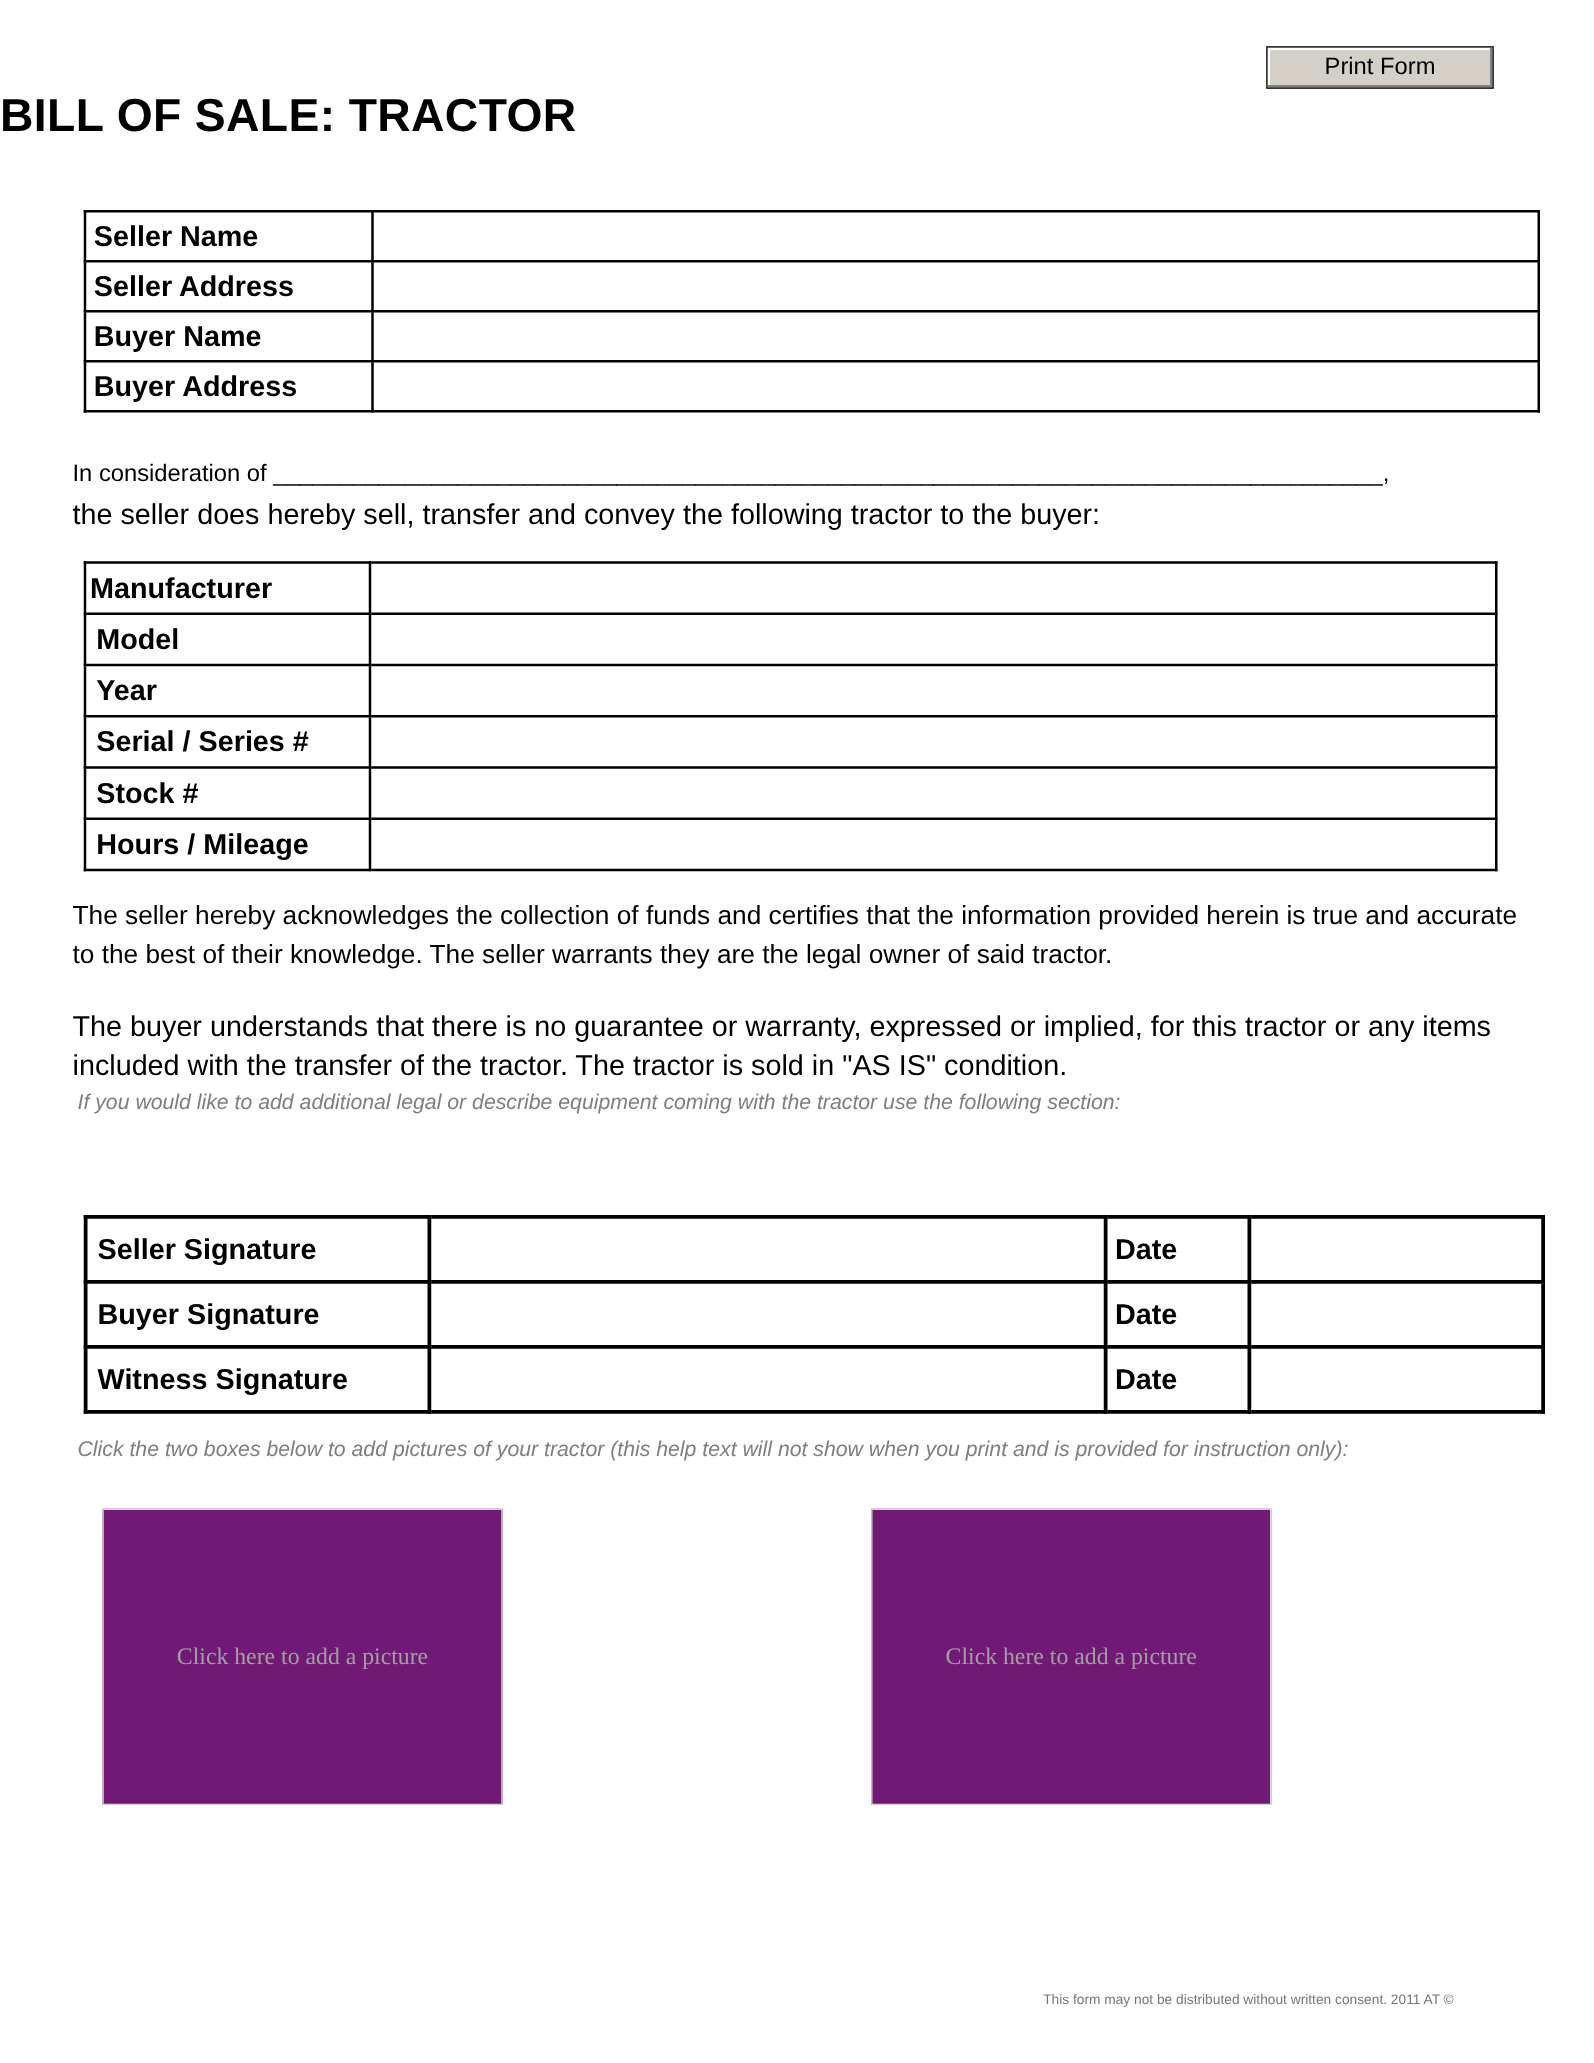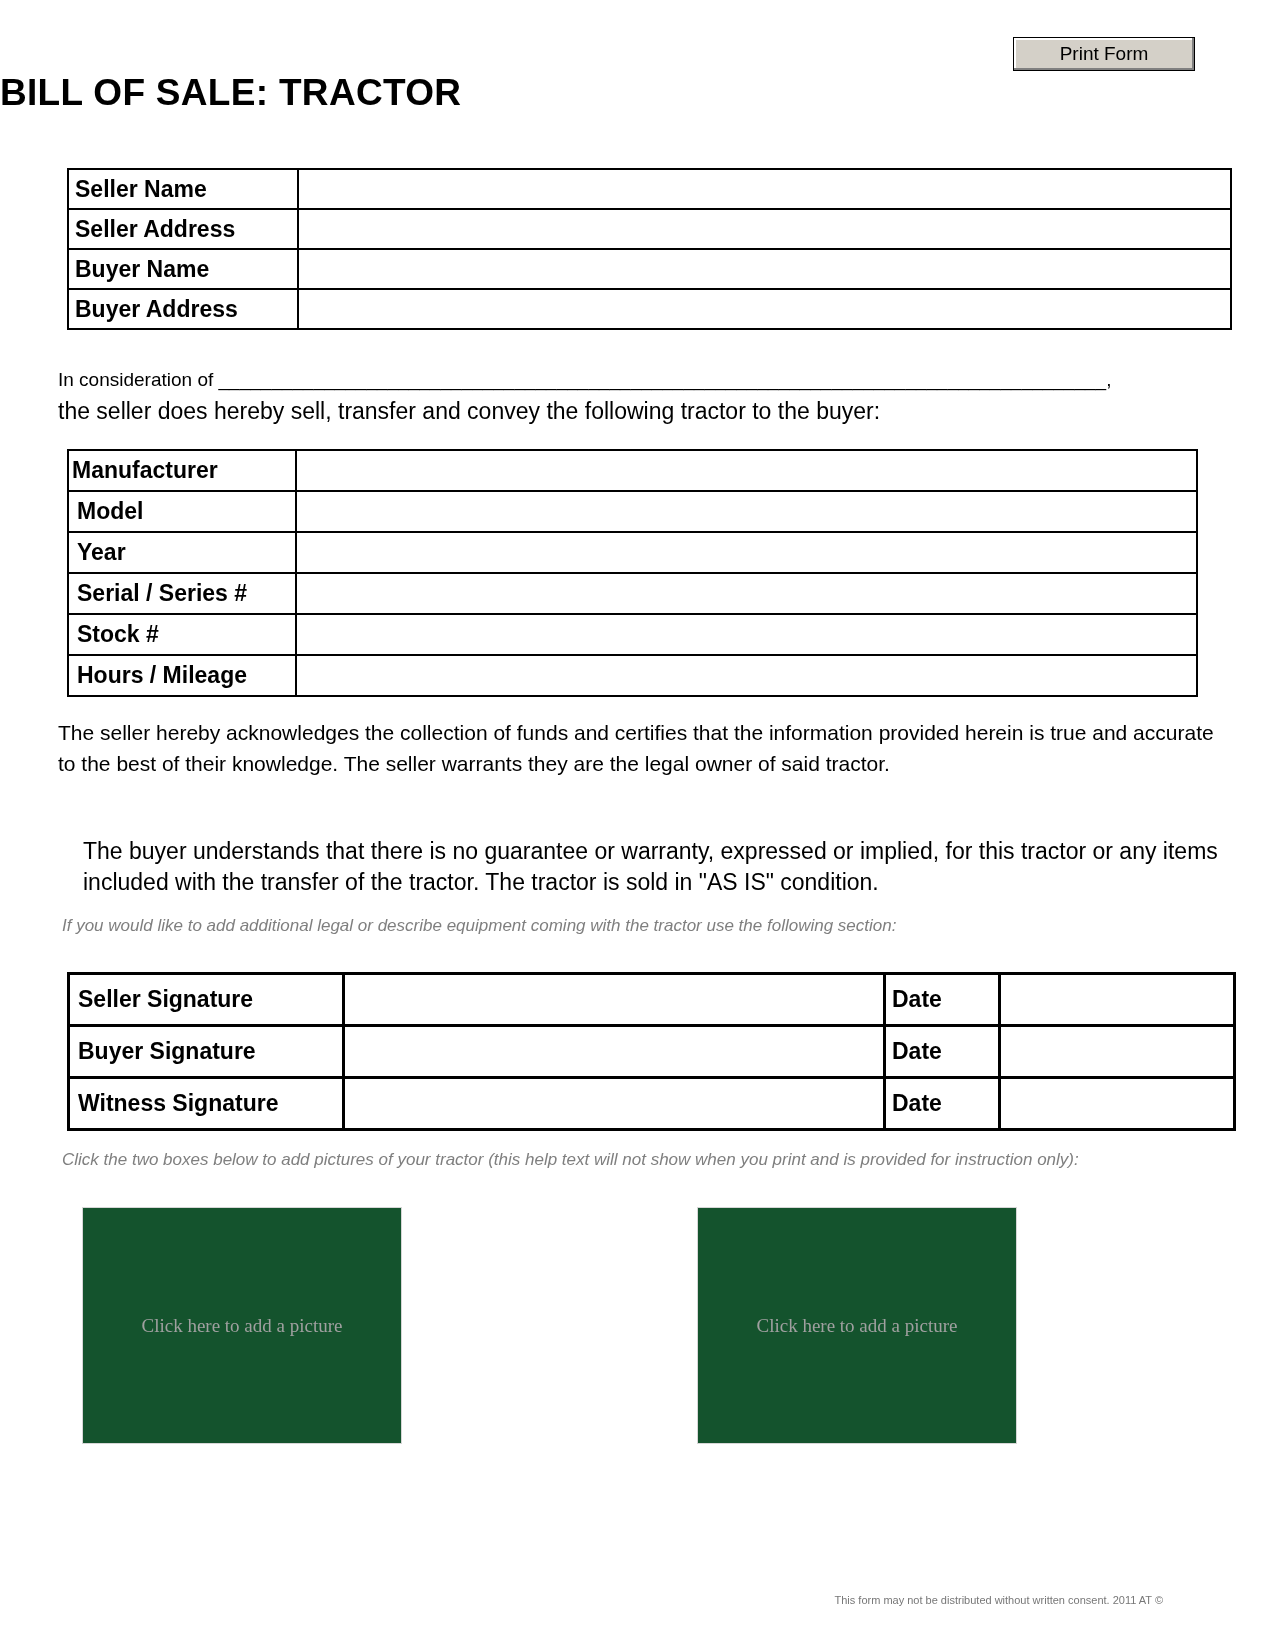--- a/index.html
+++ b/index.html
@@ -39,37 +39,37 @@
 
   #tractor-table { left: 55px; top: 449px; width: 1131px; }
   #tractor-table td { height: 39px; }
   #tractor-table td.label { width: 218px; padding-left: 3px; }
   #tractor-table tr:not(:first-child) td.label { padding-left: 8px; }
 
   .para {
     position: absolute; left: 58px; width: 1170px; font-size: 21px; line-height: 31px;
   }
   #para-seller { top: 717px; }
-  #para-buyer { top: 836px; font-size: 23px; line-height: 31px; margin-left: 25px; }
+  #para-buyer { top: 806px; font-size: 23px; line-height: 31px; }
 
   .help {
     position: absolute; left: 62px; font-size: 17px; font-style: italic; color: #7f7f7f; white-space: nowrap;
   }
-  #help-legal { top: 872px; margin-top: 44px; }
+  #help-legal { top: 872px; }
   #help-pictures { top: 1150px; }
 
   #signature-table { left: 55px; top: 972px; width: 1169px; }
   #signature-table td { height: 49px; border-width: 3px; }
   #signature-table td.label { width: 264px; padding-left: 8px; }
   #signature-table td.date-label { width: 106px; padding-left: 6px; }
   #signature-table td.sig-field { width: 538px; }
 
   .pic-box {
     position: absolute; top: 1207px; width: 320px; height: 237px;
-    background: #14532d; border: 1px solid #d6d6d6; box-sizing: border-box;
+    background: #701a75; border: 1px solid #d6d6d6; box-sizing: border-box;
     display: flex; align-items: center; justify-content: center; cursor: pointer;
     font-family: "Liberation Serif", serif; font-size: 19px; color: #a0a0a0;
   }
   #pic-box-1 { left: 82px; }
   #pic-box-2 { left: 697px; }
 
   .footer {
     position: absolute; right: 112px; top: 1594px; font-size: 11px; color: #777;
   }
 </style>

